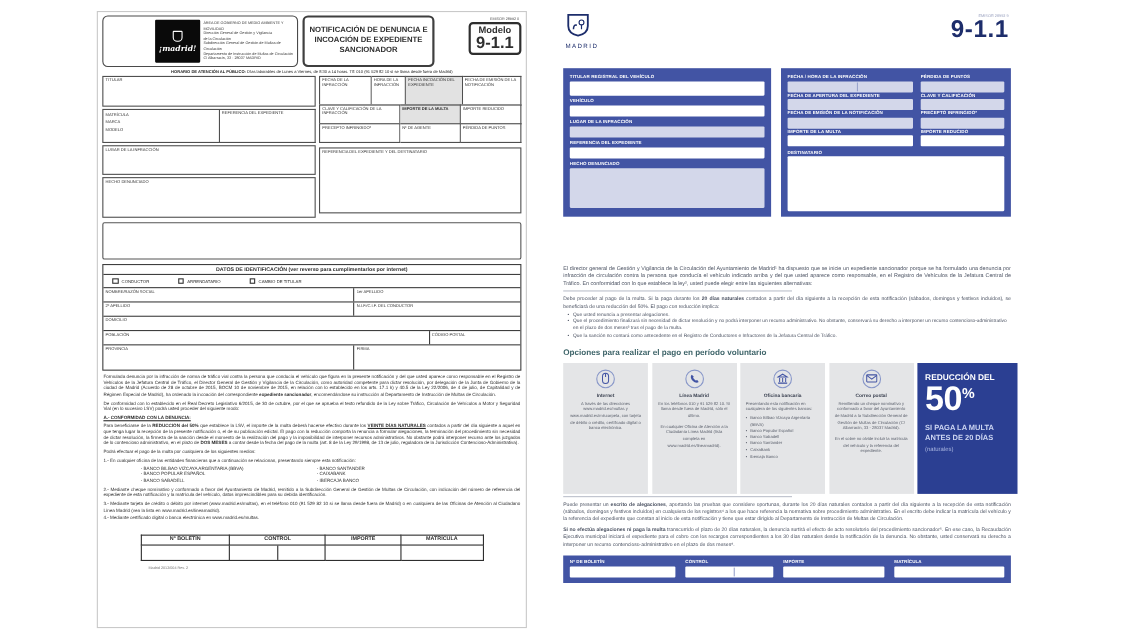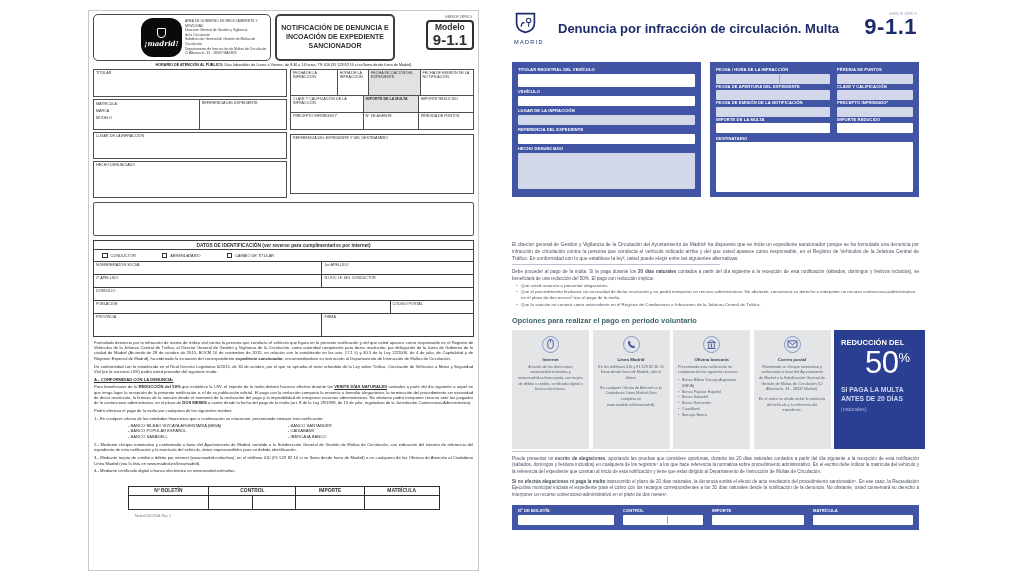--- a/index.html
+++ b/index.html
@@ -4,21 +4,21 @@
 <style>
   * { margin:0; padding:0; box-sizing:border-box; }
   html,body { width:1027px; height:578px; background:#ffffff; font-family:"Liberation Sans", sans-serif; overflow:hidden; }
   .stage { position:relative; width:1027px; height:578px; background:#fff; }
 
   
   .pl { position:absolute; left:88px; top:10px; width:391px; height:561px; background:#fff;
         border:1px solid #c9c9c9; padding:3px 4px; color:#2f2f2f; overflow:hidden; }
   .pl-head { display:flex; gap:4px; height:47px; }
   .pl-sender { flex:0 0 178px; border:1px solid #4a4a4a; border-radius:5px; display:flex; gap:3px; padding:2px 3px; }
-  .pl-logo { width:46px; height:39px; background:#0a0a0a; border-radius:12px; align-self:center;
+  .pl-logo { width:46px; height:39px; background:#0a0a0a; border-radius:1px; align-self:center;
              display:flex; flex-direction:column; align-items:center; justify-content:center; gap:1px;margin-left:44px; }
   .pl-shield { width:9px; height:10px; border:1px solid #fff; border-radius:1px 1px 4px 4px; }
   .pl-logo-txt { color:#fff; font-family:"DejaVu Serif", serif; font-style:italic; font-weight:bold; font-size:7px; }
   .pl-org { font-size:3.4px; line-height:1.35; color:#3a3a3a; padding-top:2px; }
   .pl-title { flex:0 0 120px; border:2px solid #3f3f3f; border-radius:5px; font-weight:bold; font-size:7px;
               line-height:1.25; text-align:center; display:flex; align-items:center; justify-content:center; padding:2px 4px; }
   .pl-modcol { flex:1; display:flex; flex-direction:column; align-items:flex-end; }
   .pl-emisor { font-size:3.4px; color:#555; margin:1px 2px 1px 0; }
   .pl-modelo { border:2px solid #2e2e2e; border-radius:4px; padding:0 5px 1px; text-align:center; }
   .pl-modelo .m1 { font-size:8.5px; font-weight:bold; }
@@ -107,21 +107,21 @@
   .cicon { width:17px; height:17px; border:1px solid #8897c9; border-radius:50%; margin:0 auto;
            display:flex; align-items:center; justify-content:center; }
   .ctitle { font-size:4.4px; font-weight:bold; color:#3a4050; text-align:center; margin:4px 0 3px; }
   .cbody { font-size:3.75px; color:#5a5f6b; line-height:1.5; text-align:center; }
   .cbody.gap { margin-top:4px; }
   .cbanks { font-size:3.75px; color:#5a5f6b; line-height:1.55; text-align:left; margin-top:2px; }
   .cbanks div { padding-left:4px; position:relative; }
   .cbanks div::before { content:"•"; position:absolute; left:0; }
   .promo { flex:0 0 93px; background:#2b3f92; color:#fff; min-height:119px; padding:8px 7px; }
   .promo-l1 { font-size:7.6px; font-weight:bold; }
-  .promo-50 { font-size:31px; font-weight:400; line-height:1.05; letter-spacing:-0.5px;margin-left:24px; }
+  .promo-50 { font-size:31px; font-weight:700; line-height:1.05; letter-spacing:-0.5px; }
   .promo-50 sup { font-size:13px; vertical-align:super; }
   .promo-l2 { font-size:6.8px; font-weight:bold; color:#cdd6f2; margin-top:7px; line-height:1.25; }
   .promo-l3 { font-size:5.4px; color:#aab6e0; margin-top:3px; }
 
   .pr-bar { margin-top:7px; background:#4254a4; padding:3px 6px 5px; display:flex; gap:9px; }
   .bar-f { display:flex; flex-direction:column; }
   .bar-f .plbl { margin:0 0 2px; }
   .bf1{flex:0 0 96px;} .bf2{flex:0 0 80px;} .bf3{flex:0 0 92px;} .bf4{flex:1;}
 </style>
 </head>
@@ -334,21 +334,20 @@
     <div class="pr-head">
       <div class="pr-logo">
         <svg width="23" height="22" viewBox="0 0 22 21">
           <path d="M2.5 1.5 H19.5 V11 Q19.5 17.5 11 19.5 Q2.5 17.5 2.5 11 Z" fill="none" stroke="#1d2d6b" stroke-width="1.6"></path>
           <circle cx="14" cy="8" r="2.1" fill="none" stroke="#1d2d6b" stroke-width="1"></circle>
           <line x1="14" y1="10" x2="14" y2="14" stroke="#1d2d6b" stroke-width="1"></line>
           <path d="M7 14 Q7 9.5 10 10.5" fill="none" stroke="#1d2d6b" stroke-width="1.3"></path>
         </svg>
         <div class="pr-logo-name">MADRID</div>
       </div>
-      <div class="pr-title">Denuncia por infracción de circulación. Multa</div>
       <div class="pr-codewrap">
         <div class="pr-ed">EMISOR 28992 9</div>
         <div class="pr-code">9-1.1</div>
       </div>
     </div>
 
     <div class="panels">
       <div class="panel panel1">
         <div class="plbl">TITULAR REGISTRAL DEL VEHÍCULO</div>
         <div class="inp h13"></div>

